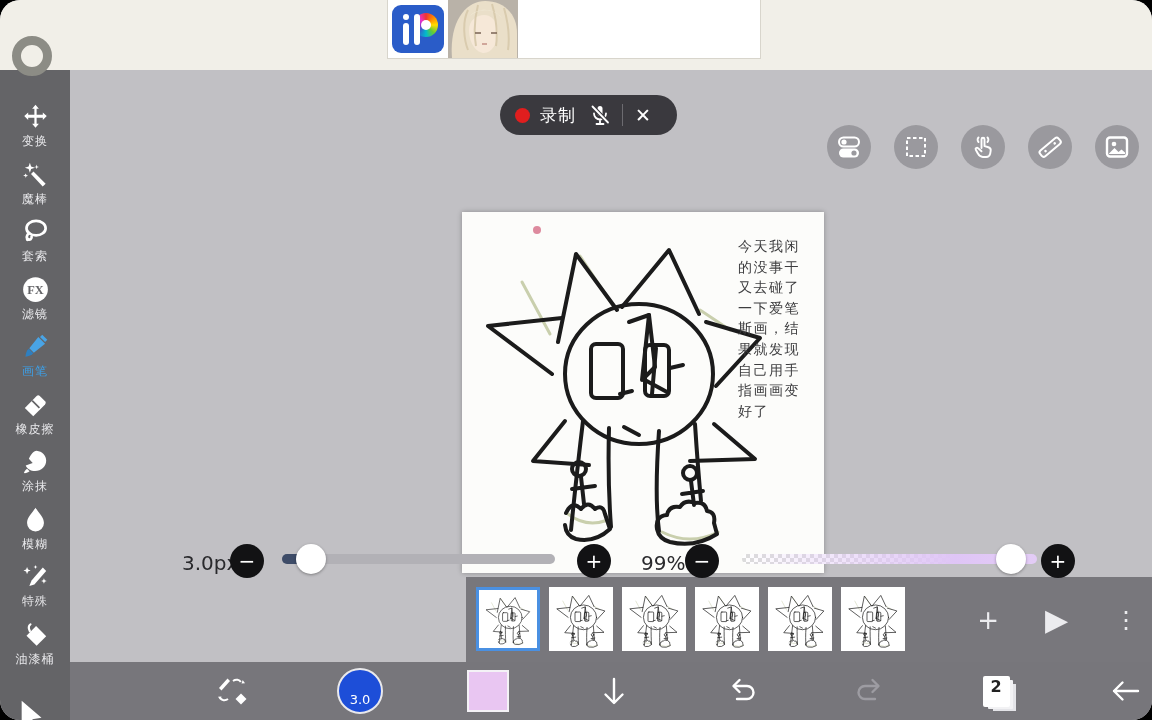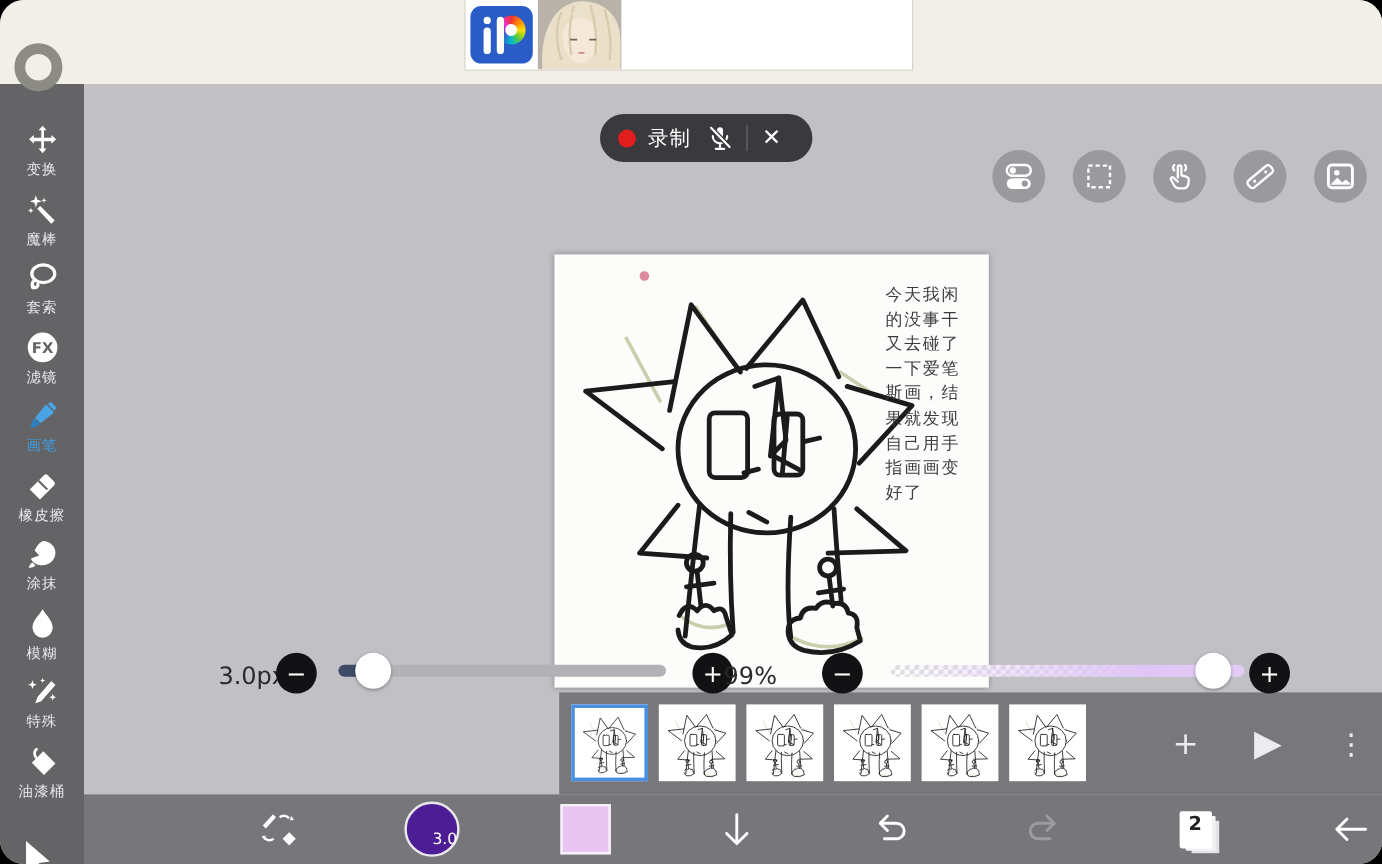--- a/index.html
+++ b/index.html
@@ -24,21 +24,21 @@
   .ad-l1 .end{color:#f2a41c;}
   .ad-l2{font-size:17px;font-weight:bold;white-space:nowrap;margin-top:1px;}
   .ad-l2 .g{color:#2fa14d;}
   .ad-l2 .b{color:#44bdf0;}
   .ad-pill{margin-top:3px;background:#e23a90;color:#fff;font-size:9.5px;font-weight:bold;border-radius:8px;padding:1px 14px;white-space:nowrap;}
   .ad-face{width:70px;height:58px;flex:0 0 auto;}
 
   
   .sidebar{position:absolute;left:0;top:70px;width:70px;height:650px;background:#646467;padding-top:28px;box-sizing:border-box;display:flex;flex-direction:column;align-items:center;z-index:2;}
   .tool{width:70px;height:57.5px;display:flex;flex-direction:column;align-items:center;justify-content:center;cursor:pointer;}
-  .tool .ticon{width:27px;height:27px;display:block;}
+  .tool .ticon{width:27px;height:27px;display:block;font-family:Liberation Serif, serif;}
   .tool .tlabel{margin-top:3px;font-size:12px;color:#e9e9ec;letter-spacing:1px;white-space:nowrap;}
   .tool.selected .tlabel{color:#3da0e8;}
   .cursor-peek{position:absolute;left:16px;bottom:-12px;width:34px;height:34px;}
 
   
   .record{position:absolute;left:500px;top:95px;width:177px;height:40px;background:#3a393e;border-radius:21px;display:flex;align-items:center;padding:0 15px;box-sizing:border-box;gap:10px;z-index:4;}
   .rec-dot{width:15px;height:15px;border-radius:50%;background:#e01e1e;flex:0 0 auto;}
   .rec-label{color:#fff;font-size:17px;letter-spacing:1px;}
   .rec-mic{width:24px;height:24px;margin-left:2px;}
   .rec-div{width:1px;height:22px;background:#6c6b70;}
@@ -50,21 +50,21 @@
   .qbtn svg{width:28px;height:28px;}
 
   
   .canvas{position:absolute;left:462px;top:212px;width:362px;height:361px;background:#fcfcfa;box-shadow:0 0 5px rgba(0,0,0,.28);}
   .canvas svg.draw{position:absolute;left:0;top:0;}
   .story{position:absolute;left:276px;top:24px;width:70px;font-size:14px;line-height:20.6px;color:#3d3d3f;letter-spacing:1.5px;}
 
   
   .slider-value{position:absolute;font-size:20px;color:#29292c;z-index:6;}
   .sv-size{left:182px;top:551px;}
-  .sv-op{left:603px;top:551px;}
+  .sv-op{left:641px;top:551px;}
   .round-black{position:absolute;width:34px;height:34px;border-radius:50%;background:#121214;color:#fff;font-size:20px;display:flex;align-items:center;justify-content:center;z-index:6;cursor:pointer;user-select:none;}
   .track{position:absolute;height:10px;border-radius:5px;z-index:5;cursor:pointer;}
   .track .thumb{position:absolute;top:-10px;width:30px;height:30px;border-radius:50%;background:#fff;box-shadow:0 1px 3px rgba(0,0,0,.35);cursor:grab;}
   .size-track{left:282px;top:554px;width:273px;background:#b2b1b6;}
   .size-track .fill{position:absolute;left:0;top:0;height:10px;width:28px;border-radius:5px;background:#3e4c68;}
   .size-track .thumb{left:14px;}
   .op-track{left:742px;top:554px;width:295px;background-color:#fff;
     background-image:linear-gradient(90deg,rgba(255,255,255,0),#dfc5f6 72%,#e3ccf6),
       linear-gradient(45deg,#dcdcdc 25%,transparent 25%,transparent 75%,#dcdcdc 75%),
       linear-gradient(45deg,#dcdcdc 25%,transparent 25%,transparent 75%,#dcdcdc 75%);
@@ -79,21 +79,21 @@
   .strip-actions{position:absolute;right:8px;top:0;height:85px;display:flex;align-items:center;gap:34px;}
   .strip-btn{color:#ececef;font-size:26px;line-height:1;cursor:pointer;background:none;border:none;font-family:inherit;}
   .strip-btn.play{font-size:30px;}
   .strip-btn.kebab{font-size:24px;letter-spacing:0;}
 
   
   .btoolbar{position:absolute;left:70px;top:662px;width:1082px;height:58px;background:#77767b;z-index:3;}
   .bt-item{position:absolute;top:0;height:58px;display:flex;align-items:center;justify-content:center;cursor:pointer;}
   .bt-switch{left:130px;width:66px;}
   .size-badge{left:262px;width:56px;}
-  .size-badge .circ{width:46px;height:46px;border-radius:50%;background:#4c1d95;border:2px solid #e9e9ec;box-sizing:border-box;display:flex;align-items:flex-end;justify-content:flex-end;color:#fff;font-size:13px;padding-bottom:5px;}
+  .size-badge .circ{width:46px;height:46px;border-radius:50%;background:#1d4ed8;border:2px solid #e9e9ec;box-sizing:border-box;display:flex;align-items:flex-end;justify-content:center;color:#fff;font-size:13px;padding-bottom:5px;}
   .swatch{left:395px;width:46px;}
   .swatch .sq{width:42px;height:42px;background:#e9c6f2;border:2px solid #f4f2f6;box-sizing:border-box;}
   .bt-down{left:516px;width:56px;}
   .bt-undo{left:644px;width:56px;}
   .bt-redo{left:772px;width:56px;}
   .bt-layers{left:898px;width:56px;}
   .layers-ic{position:relative;width:27px;height:31px;background:#fff;border-radius:2px;box-shadow:4px 3px 0 -1px #f2f2f4,8px 6px 0 -2px #e4e4e8;display:flex;align-items:flex-start;justify-content:center;}
   .layers-ic span{font-size:16px;font-weight:bold;color:#222;line-height:1.4;}
   .bt-back{left:1028px;width:56px;}
   .bt-item svg{width:36px;height:36px;}

